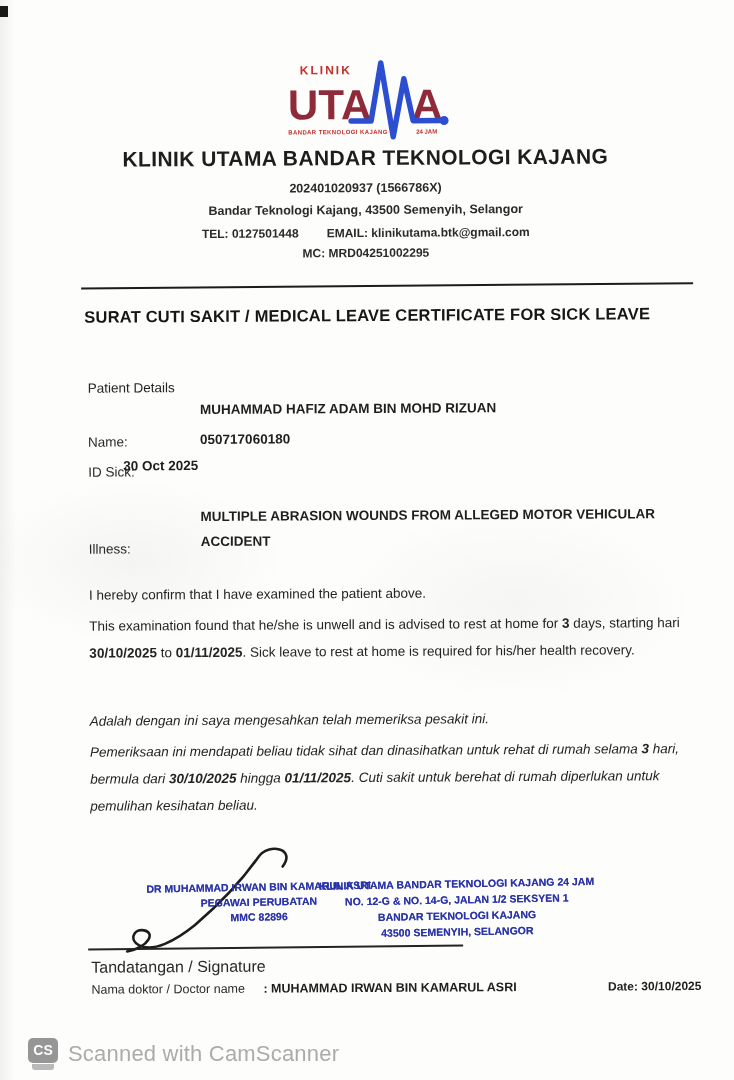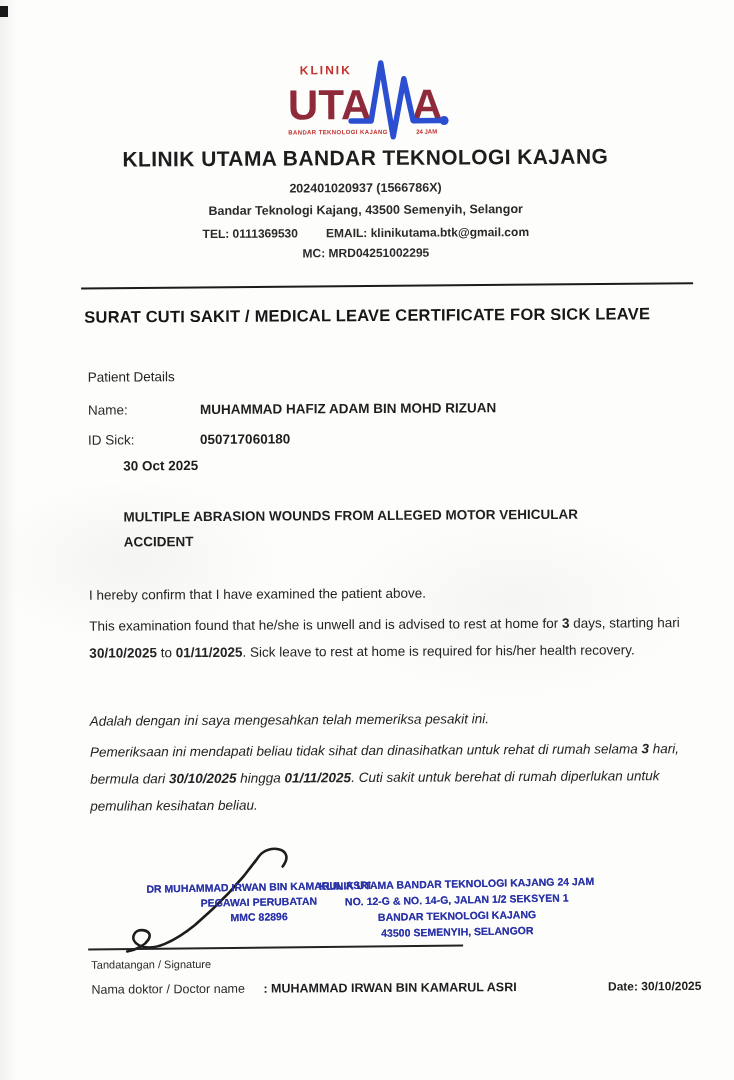--- a/index.html
+++ b/index.html
@@ -25,42 +25,42 @@
   .telmail .gap{display:inline-block;width:28px;}
   .mc{top:246px;font-size:12px;}
 
   .divider{position:absolute;left:82px;top:285px;width:612px;border-top:2px solid #1c1c1c;
     transform:rotate(-0.15deg);}
 
   .doc-title{position:absolute;left:85px;top:306px;width:620px;font-size:16.5px;
     font-weight:700;letter-spacing:.2px;color:#161616;}
 
   
-  .section-heading{position:absolute;left:88px;top:368px;font-size:13.5px;color:#242424;}
+  .section-heading{position:absolute;left:88px;top:379px;font-size:13.5px;color:#242424;}
   .prow{position:absolute;left:88px;display:flex;}
-  .prow .lab{width:77px;font-size:13.5px;line-height:25px;color:#2a2a2a;flex:none;}
+  .prow .lab{width:77px;font-size:13.5px;line-height:25px;color:#2a2a2a;flex:none;margin-top:32px;}
   .prow .val{margin-left:35px;width:485px;font-size:13.5px;line-height:25px;
     font-weight:600;color:#1e1e1e;}
   .r-name{top:396px;} .r-id{top:426px;} .r-visit{top:452px;} .r-illness{top:503px;}
 
   
   .para{position:absolute;left:88px;width:615px;font-size:13.5px;line-height:27px;color:#242424;}
   .p-en1{top:580px;} .p-en2{top:611px;}
   .p-ms1{top:706px;font-style:italic;} .p-ms2{top:737px;font-style:italic;}
 
   
   .stamp{position:absolute;color:#2c35a8;font-weight:700;text-align:center;
     text-shadow:0 0 .6px rgba(44,53,168,.8);transform:rotate(-0.7deg);}
   .stamp div{white-space:nowrap;}
   .stamp-doctor{left:142px;top:879px;width:228px;font-size:10.5px;line-height:15px;}
   .stamp-clinic{left:308px;top:876px;width:292px;font-size:10.5px;line-height:16px;}
   .sig-svg{position:absolute;left:98px;top:840px;width:200px;height:112px;}
   .sig-line{position:absolute;left:85px;top:946px;width:375px;border-top:2px solid #232323;
     transform:rotate(-0.25deg);}
-  .sig-label{position:absolute;left:88px;top:957px;font-size:11px;color:#2a2a2a;}
+  .sig-label{position:absolute;left:88px;top:957px;font-size:16px;color:#2a2a2a;}
   .doctor-line{position:absolute;left:88px;top:981px;width:615px;font-size:12.5px;color:#2a2a2a;}
   .doctor-line .dlab{display:inline-block;width:172px;}
   .doctor-line .dval{font-weight:600;color:#1e1e1e;}
   .date{position:absolute;right:36px;top:981px;font-size:12px;font-weight:600;color:#1e1e1e;}
 
   
   .footer{position:absolute;left:28px;top:1036px;height:36px;display:flex;align-items:center;}
   .cs-badge{width:30px;height:25px;background:#969696;border-radius:5px;color:#fdfdfd;
     font-weight:700;font-size:14px;display:flex;align-items:center;justify-content:center;flex:none;}
   .cs-tab{position:absolute;left:4px;top:26px;width:22px;height:6px;background:#b9b9b9;
@@ -83,21 +83,21 @@
       <polyline points="68,65 88,65 98,7 110,81 121,23 130,65 157,65" fill="none" stroke="#2b4fd0" stroke-width="5.5" stroke-linejoin="round" stroke-linecap="round"></polyline>
       <circle cx="161" cy="65" r="4.5" fill="#2b4fd0"></circle>
       <text x="5" y="78" font-size="6" font-weight="bold" fill="#c2332f" letter-spacing=".4">BANDAR TEKNOLOGI KAJANG</text>
       <text x="133" y="78" font-size="6" font-weight="bold" fill="#c2332f">24 JAM</text>
     </svg>
 
     <div class="clinic-name">KLINIK UTAMA BANDAR TEKNOLOGI KAJANG</div>
     <div class="hline reg">202401020937 (1566786X)</div>
     <div class="hline addr">Bandar Teknologi Kajang, 43500 Semenyih, Selangor</div>
     <div class="hline telmail">
-      <span>TEL: 0111369530</span><span class="gap"></span><span>EMAIL: klinikutama.btk@gmail.com</span>
+      <span>TEL: 0127501448</span><span class="gap"></span><span>EMAIL: klinikutama.btk@gmail.com</span>
     </div>
     <div class="hline mc">MC: MRD04251002295</div>
 
     <div class="divider"></div>
 
     <div class="doc-title">SURAT CUTI SAKIT / MEDICAL LEAVE CERTIFICATE FOR SICK LEAVE</div>
 
     <div class="section-heading">Patient Details</div>
 
     <div class="prow r-name">
@@ -105,20 +105,21 @@
       <div class="val">MUHAMMAD HAFIZ ADAM BIN MOHD RIZUAN</div>
     </div>
     <div class="prow r-id">
       <div class="lab">ID Sick:</div>
       <div class="val">050717060180</div>
     </div>
     <div class="prow r-visit">
       <div class="val">30 Oct 2025</div>
     </div>
     <div class="prow r-illness">
+      <div class="lab">Illness:</div>
       <div class="val">MULTIPLE ABRASION WOUNDS FROM ALLEGED MOTOR VEHICULAR ACCIDENT</div>
     </div>
 
     <div class="para p-en1">I hereby confirm that I have examined the patient above.</div>
     <div class="para p-en2"><span>This examination found that he/she is unwell and is advised to rest at home for </span><span style="font-weight: 700;">3</span><span> days, starting hari </span><span style="font-weight: 700;">30/10/2025</span><span> to </span><span style="font-weight: 700;">01/11/2025</span><span>. Sick leave to rest at home is required for his/her health recovery.</span></div>
     <div class="para p-ms1">Adalah dengan ini saya mengesahkan telah memeriksa pesakit ini.</div>
     <div class="para p-ms2"><span>Pemeriksaan ini mendapati beliau tidak sihat dan dinasihatkan untuk rehat di rumah selama </span><span style="font-weight: 700;">3</span><span> hari, bermula dari </span><span style="font-weight: 700;">30/10/2025</span><span> hingga </span><span style="font-weight: 700;">01/11/2025</span><span>. Cuti sakit untuk berehat di rumah diperlukan untuk pemulihan kesihatan beliau.</span></div>
 
     <svg class="sig-svg" viewBox="0 0 200 112">
       <path d="M182 26 C196 8 168 2 158 16 C144 36 120 62 94 84 C74 100 52 111 38 104 C28 99 32 87 43 89 C54 91 49 105 26 110" fill="none" stroke="#1d1d1d" stroke-width="2.6" stroke-linecap="round"></path>
@@ -139,13 +140,20 @@
 
     <div class="sig-line"></div>
     <div class="sig-label">Tandatangan / Signature</div>
 
     <div class="doctor-line">
       <span class="dlab">Nama doktor / Doctor name</span><span class="dval">: MUHAMMAD IRWAN BIN KAMARUL ASRI</span>
     </div>
     <div class="date">Date: 30/10/2025</div>
   </div>
 
+  <div class="footer">
+    <div class="cs-wrap">
+      <div class="cs-badge">CS</div>
+      <div class="cs-tab"></div>
+    </div>
+    <div class="wm-text">Scanned with CamScanner</div>
+  </div>
 </div>
 
 </body></html>

